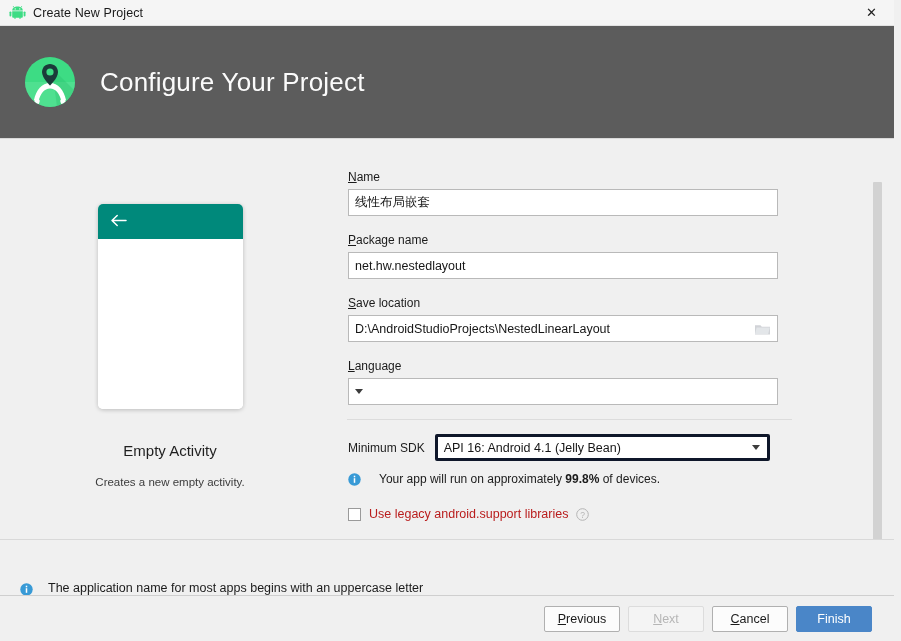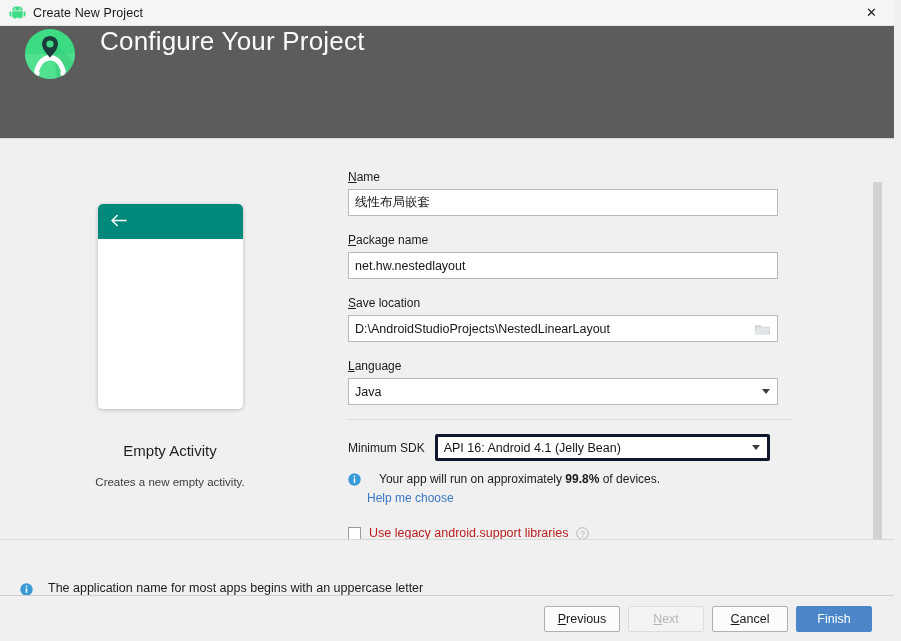--- a/index.html
+++ b/index.html
@@ -48,21 +48,21 @@
     color: #202020;
     font-size: 13px;
     cursor: default;
   }
 
   
   .header {
     flex: 0 0 112px;
     background: #5c5c5c;
     display: flex;
-    align-items: flex-start;
+    align-items: center;
     padding-left: 22px;
   }
   .header-logo { width: 56px; height: 56px; flex: 0 0 56px; }
   .header-title {
     margin-left: 22px;
     color: #fbfbfb;
     font-size: 26px;
     font-weight: normal;
     letter-spacing: .2px;
   }
@@ -376,21 +376,20 @@
               <path d="M1 3.2h5.4l1.4 1.6H16v7.6H1z" fill="#c9ccd1"></path>
               <path d="M2.6 5.6h13.2l-1.6 6.4H1z" fill="#dfe2e6"></path>
             </svg>
           </span>
         </div>
       </div>
 
       <div class="field">
         <label class="field-label"><span class="mn">L</span><span>anguage</span></label>
         <div class="select">
-          <span class="val">Java</span>
           <span class="caret"></span>
         </div>
       </div>
 
       <div class="separator"></div>
 
       <div class="sdk-row">
         <span class="sdk-label">Minimum SDK</span>
         <div class="select focused">
           <span class="val">API 16: Android 4.1 (Jelly Bean)</span>
@@ -401,21 +400,20 @@
       <div class="sdk-note">
         <span class="info-icon">
           <svg width="13" height="13" viewBox="0 0 13 13">
             <circle cx="6.5" cy="6.5" r="6.2" fill="#389ad6"></circle>
             <rect x="5.75" y="5.2" width="1.5" height="4.6" fill="#fff"></rect>
             <rect x="5.75" y="2.7" width="1.5" height="1.6" fill="#fff"></rect>
           </svg>
         </span>
         <span><span>Your app will run on approximately </span><b>99.8%</b><span> of devices.</span></span>
       </div>
-      <a class="help-link">Help me choose</a>
 
       <div class="checkbox-row">
         <span class="checkbox"></span>
         <span>Use legacy android.support libraries</span>
         <span class="q-icon">
           <svg width="13" height="13" viewBox="0 0 13 13">
             <circle cx="6.5" cy="6.5" r="5.8" fill="none" stroke="#8d8d8d" stroke-width="1"></circle>
             <text x="6.5" y="9.6" text-anchor="middle" font-size="8.5" fill="#8d8d8d" font-family="Liberation Sans, sans-serif">?</text>
           </svg>
         </span>

